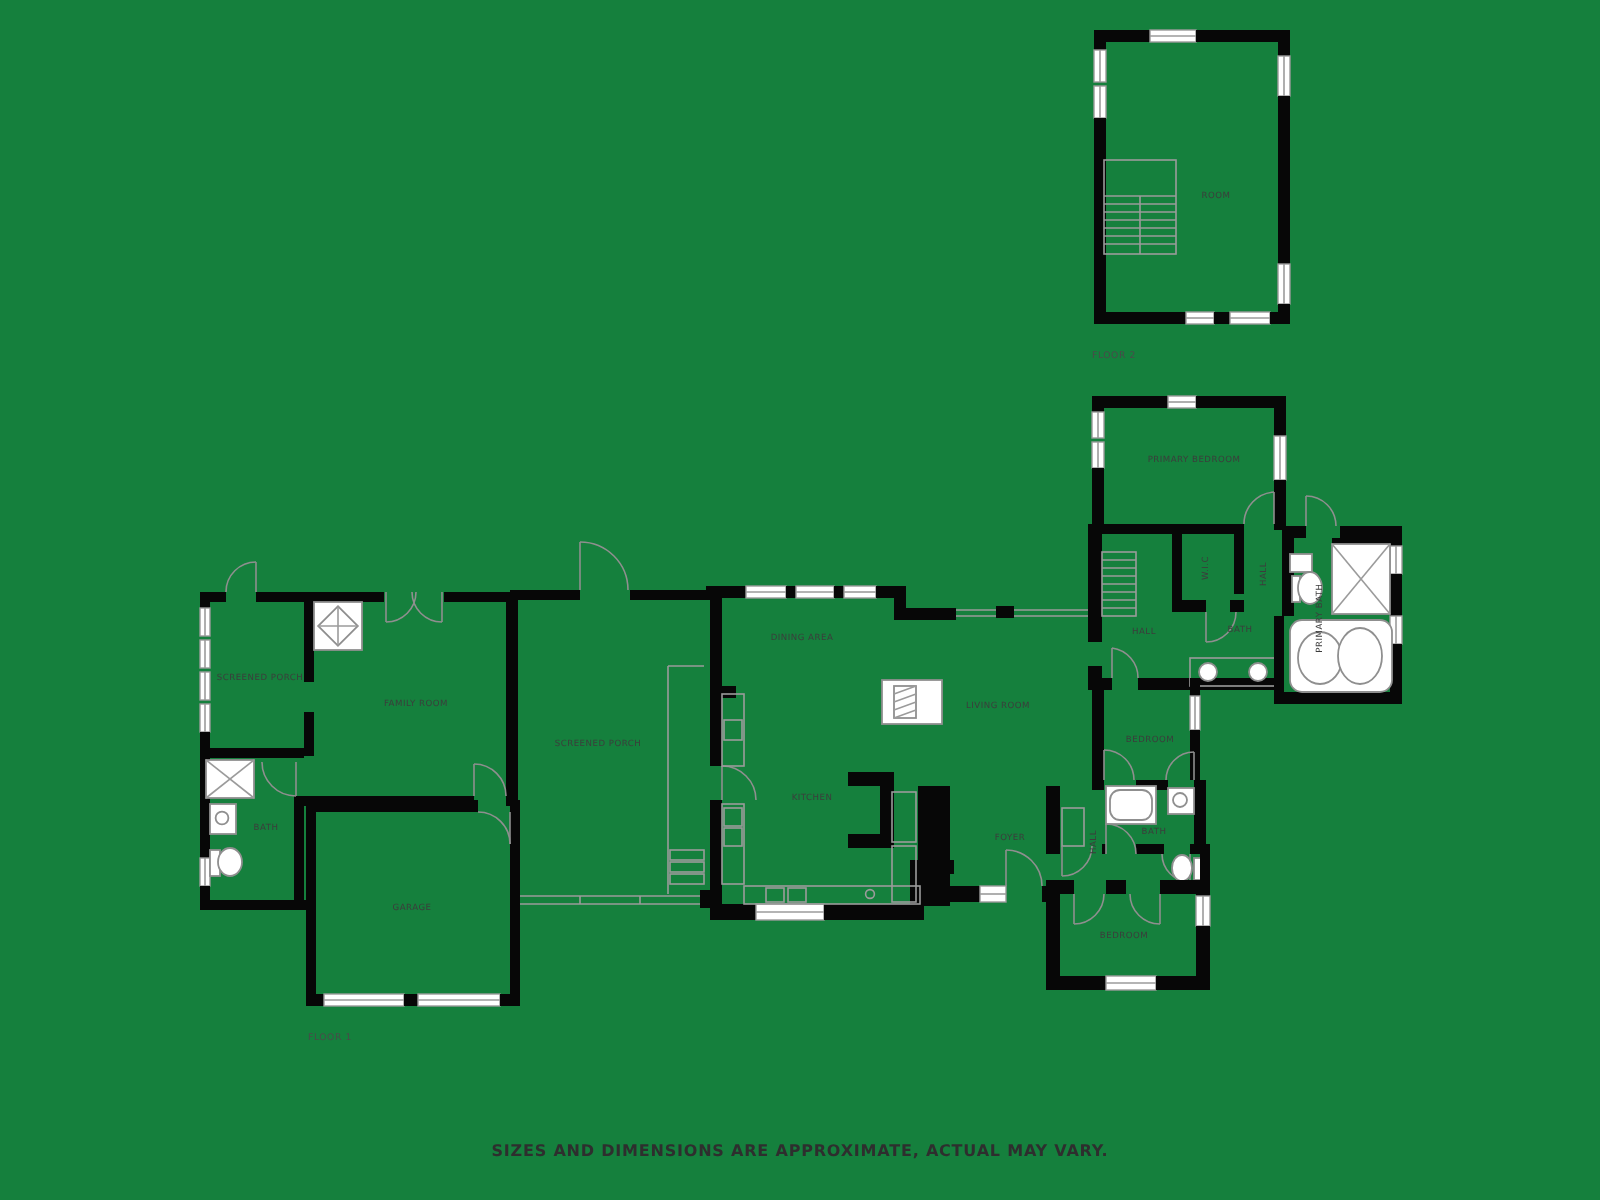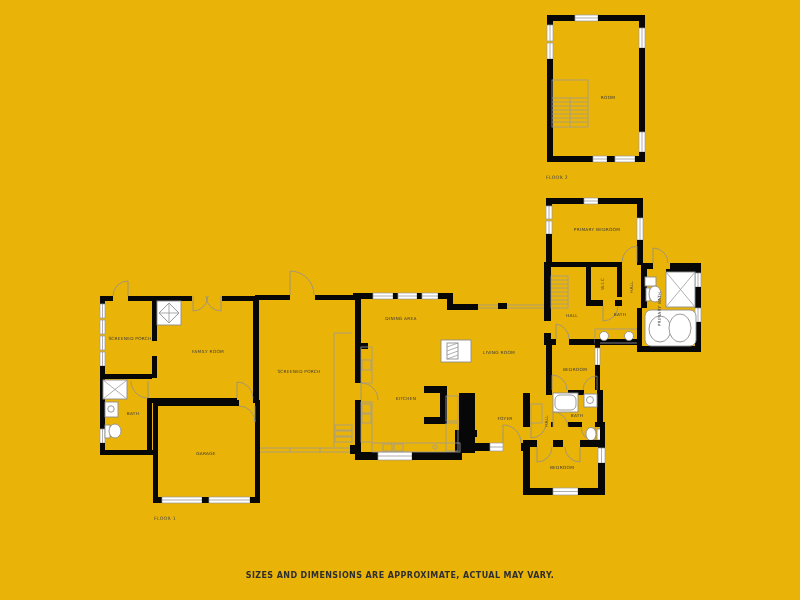--- a/index.html
+++ b/index.html
@@ -1,16 +1,16 @@
 <!DOCTYPE html>
 <html><head>
 <meta charset="utf-8">
 <style>
   html,body{margin:0;padding:0;background:#fff;}
-  .page{position:relative;width:800px;height:600px;background:#eab308;overflow:hidden;
+  .page{position:relative;width:800px;height:600px;background:#15803d;overflow:hidden;
         font-family:"DejaVu Sans", sans-serif;}
   svg{display:block;}
   .wall{fill:#070707;stroke:none;}
   .thin{fill:none;stroke:#9b9b9b;stroke-width:0.8;}
   .win{fill:#ffffff;stroke:#9b9b9b;stroke-width:0.7;}
   .arc{fill:none;stroke:#8f8f8f;stroke-width:0.8;}
   .fix{fill:#ffffff;stroke:#8f8f8f;stroke-width:0.9;}
   .lbl{font-family:"DejaVu Sans", sans-serif;font-size:4.3px;letter-spacing:0.25px;
        fill:#3c3c3c;text-anchor:middle;}
   .cap{font-family:"DejaVu Sans", sans-serif;font-size:4.6px;letter-spacing:0.3px;

